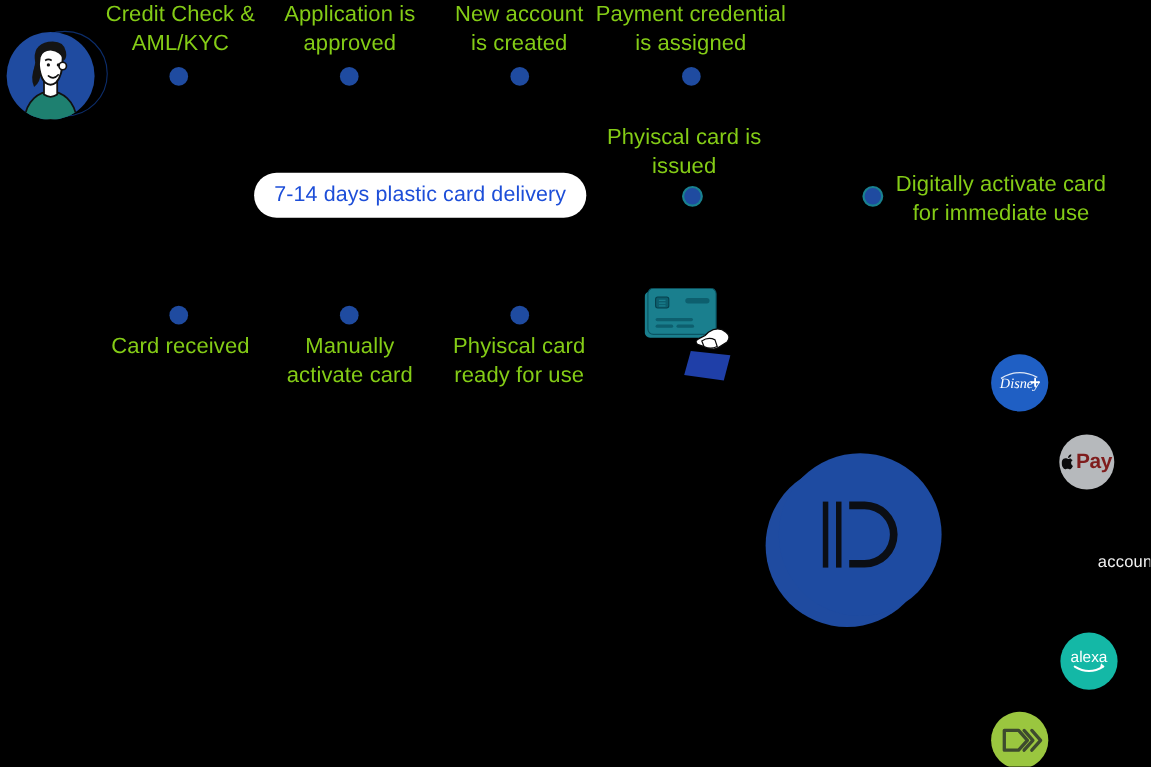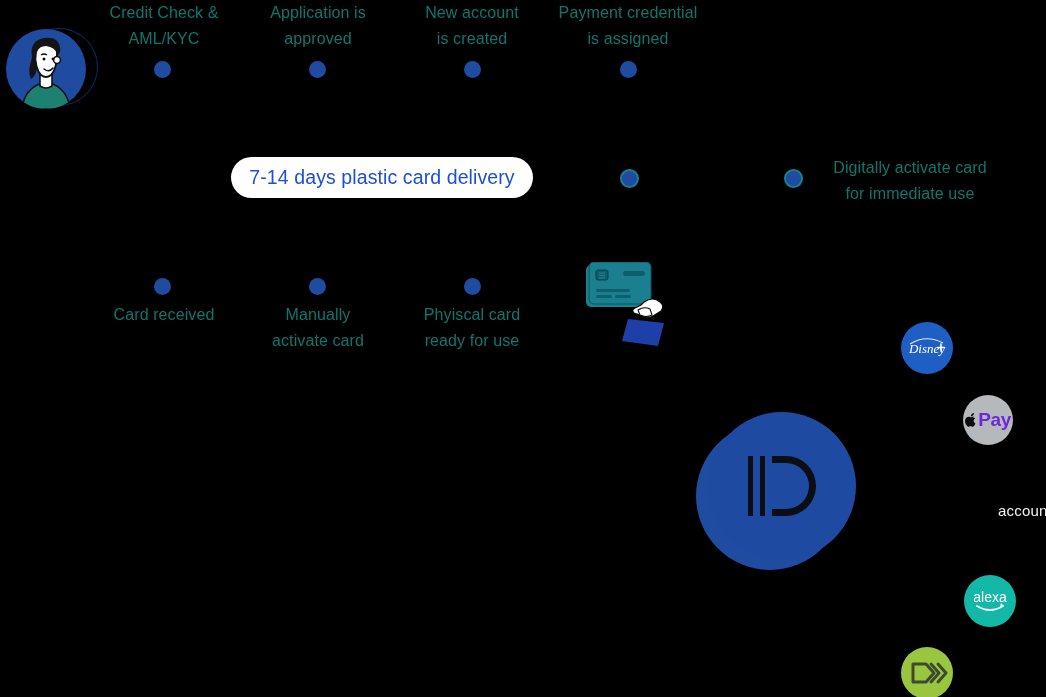--- a/index.html
+++ b/index.html
@@ -15,22 +15,22 @@
     width: 1046px;
     height: 697px;
     background: #000000;
     overflow: hidden;
   }
   .abs { position: absolute; }
 
   
   .step-label {
     position: absolute;
-    color: #0f766e;
-    font-size: 16px;
+    color: #84cc16;
+    font-size: 20px;
     line-height: 26px;
     text-align: center;
     letter-spacing: 0.1px;
     white-space: pre-line;
   }
 
   
   .dot {
     position: absolute;
     width: 17px;
@@ -106,21 +106,21 @@
     justify-content: center;
     overflow: hidden;
   }
   .brand-disney { background: #1f5fc4; }
   .brand-applepay { background: #b6b9bc; }
   .brand-alexa { background: #14b8a6; }
   .brand-green { background: #9ac63f; }
   .brand-fitbit { background: transparent; border-radius: 0; }
 
   .applepay-text {
-    color: #6d28d9;
+    color: #7f1d1d;
     font-size: 19px;
     font-weight: bold;
     letter-spacing: -0.4px;
     display: flex;
     align-items: center;
   }
   .fitbit-text {
     color: #f2f2f2;
     font-size: 15px;
     letter-spacing: 0.2px;
@@ -166,20 +166,22 @@
   <div class="dot" style="left:309px; top:61px;"></div>
 
   <div class="step-label" style="left:392px; top:0px; width:160px;">New account
 is created</div>
   <div class="dot" style="left:464px; top:61px;"></div>
 
   <div class="step-label" style="left:536px; top:0px; width:184px;">Payment credential
 is assigned</div>
   <div class="dot" style="left:620px; top:61px;"></div>
 
+  <div class="step-label" style="left:542px; top:112px; width:160px;">Phyiscal card is
+issued</div>
   <div class="dot ringed" style="left:620px; top:169px;"></div>
 
   <div class="dot ringed" style="left:784px; top:169px;"></div>
   <div class="step-label" style="left:808px; top:155px; width:204px; text-align:center;">Digitally activate card
 for immediate use</div>
 
   <div class="pill" style="left:231px; top:157px; width:302px; height:41px;">
     <span>7-14 days plastic card delivery</span>
   </div>
 

